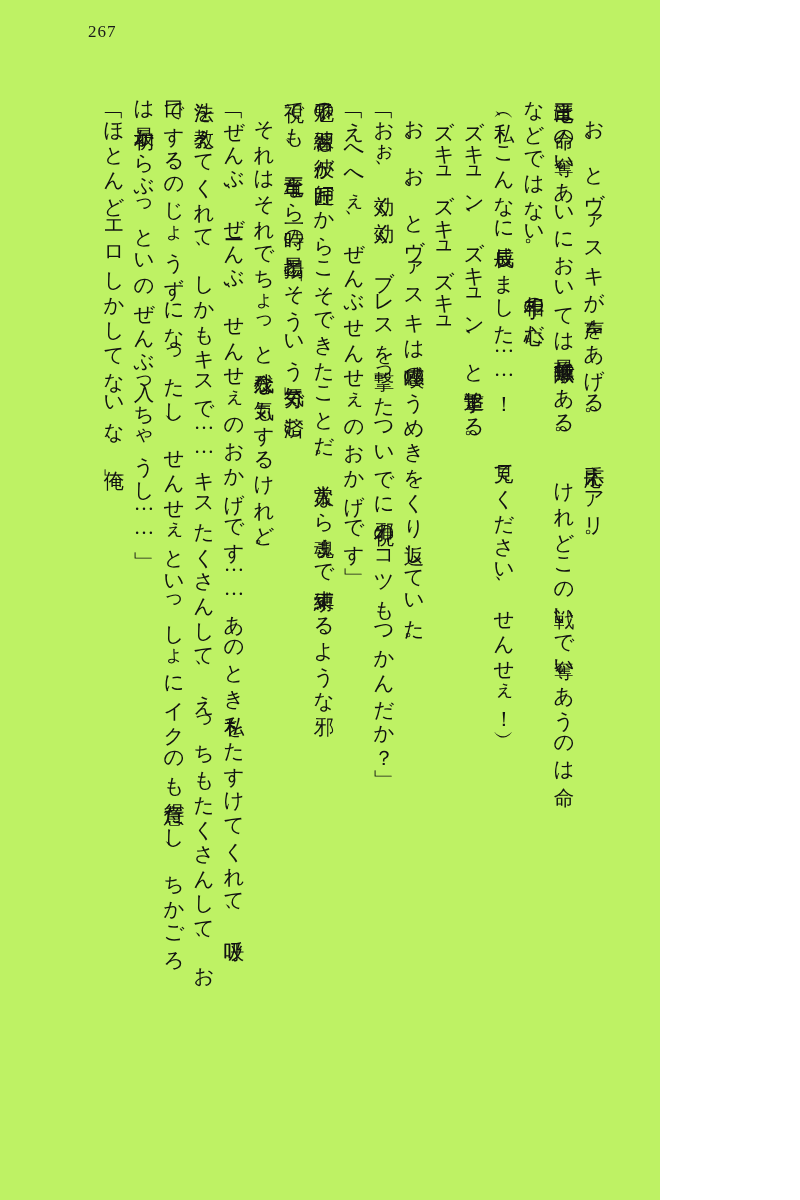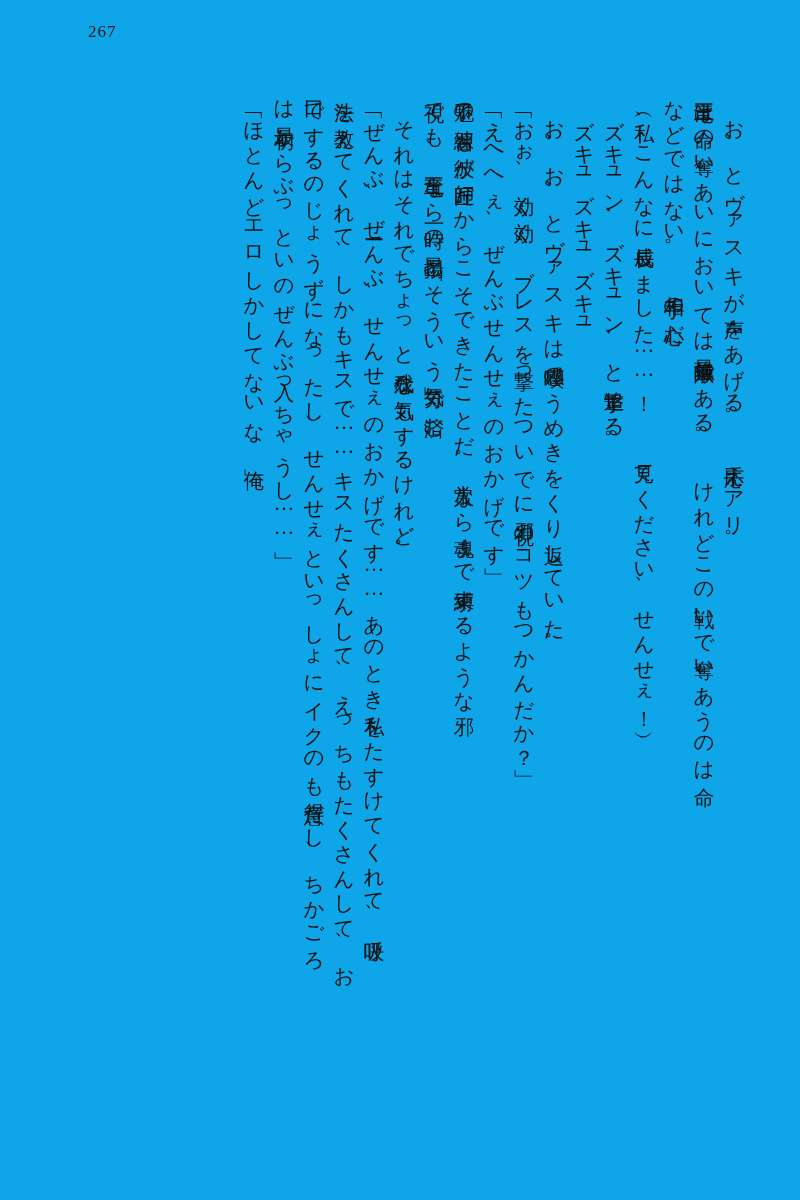--- a/index.html
+++ b/index.html
@@ -11,23 +11,23 @@
     width: 800px;
     height: 1200px;
     font-family: "Liberation Serif", "DejaVu Serif", serif;
     color: #111111;
     overflow: hidden;
     position: relative;
   }
   .page {
     position: absolute;
     inset: 0;
-    width: 800px;
+    width: 660px;
     height: 1200px;
-    background: #0ea5e9;
+    background: #bef264;
     text-decoration: underline;
   }
   
   .page-number {
     position: absolute;
     top: 22px;
     left: 88px;
     font-size: 17px;
     letter-spacing: 1px;
     color: #1a1a1a;

